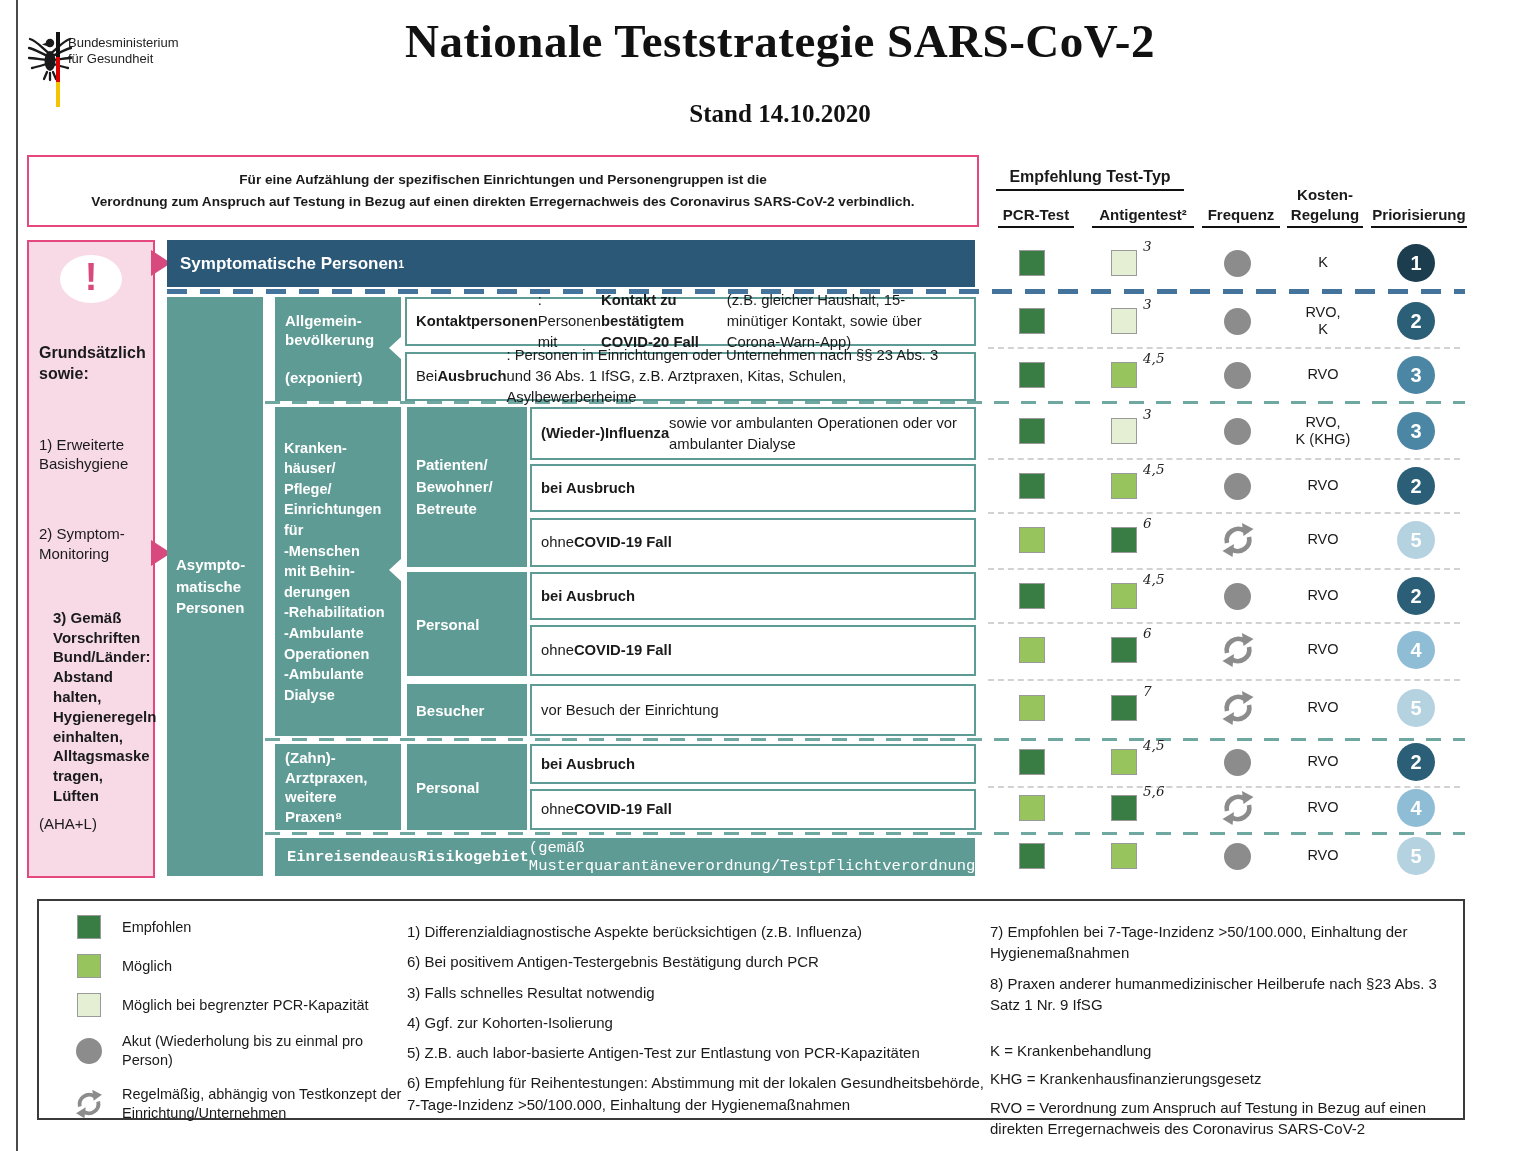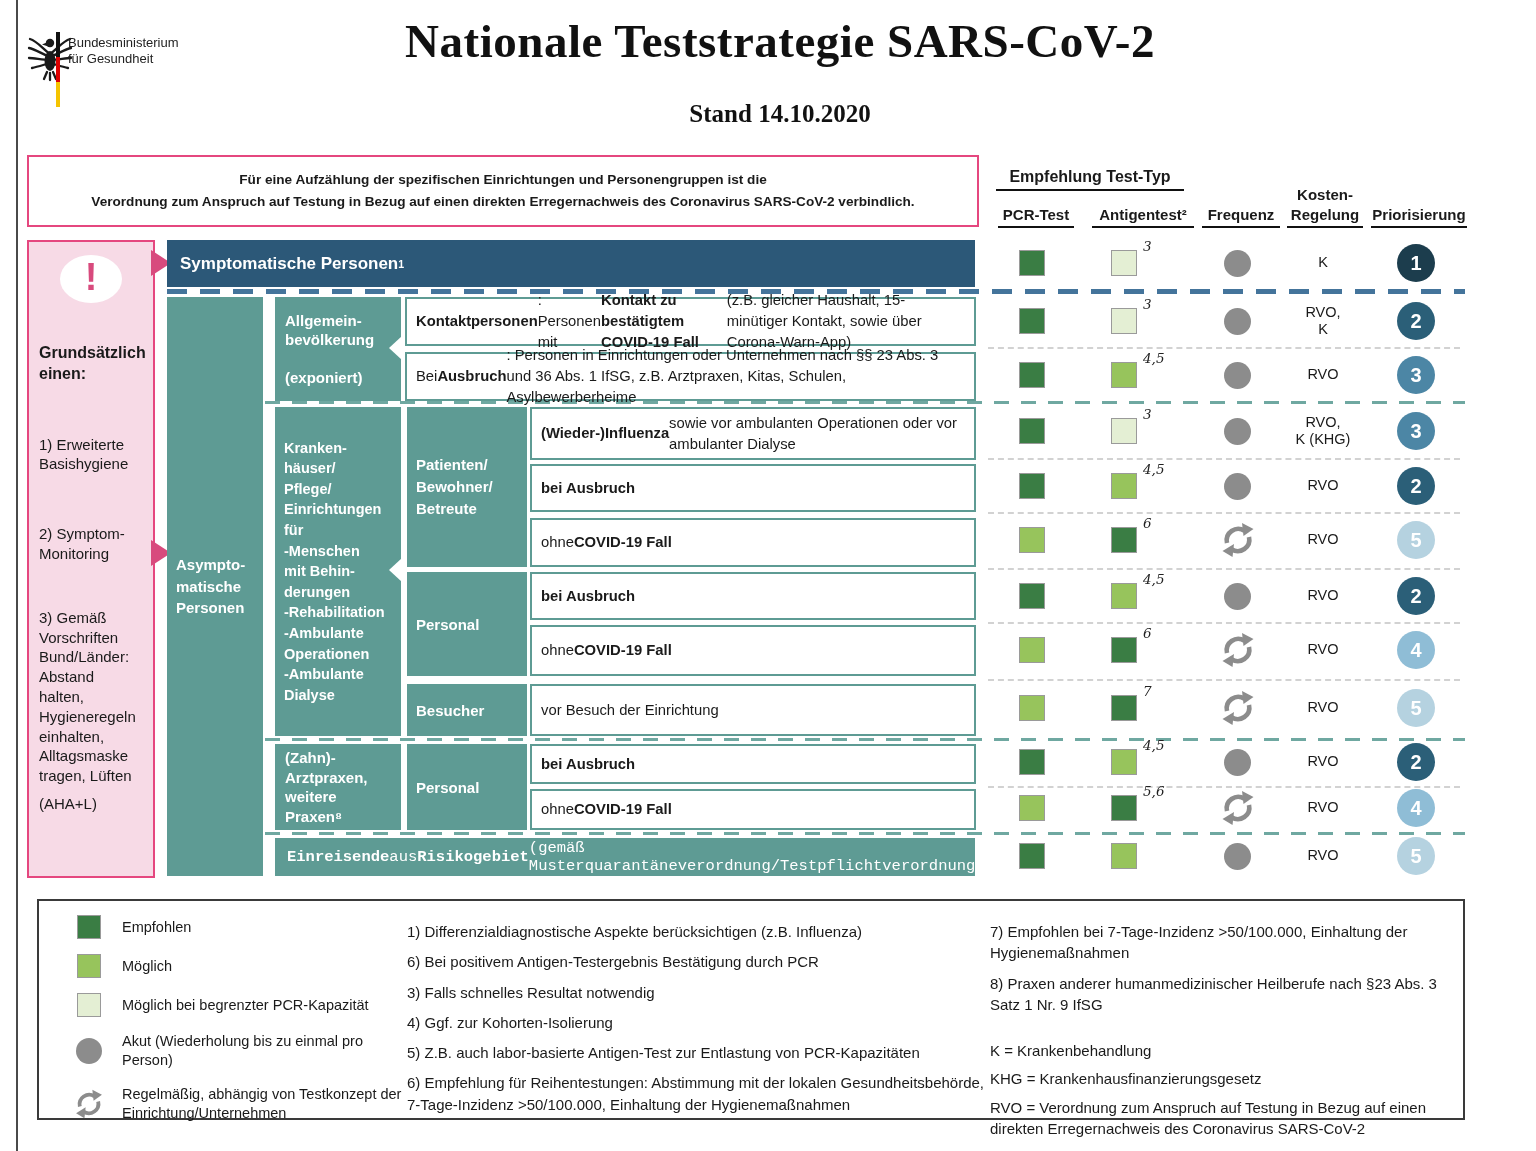--- a/index.html
+++ b/index.html
@@ -104,24 +104,24 @@
   <div class="abs colhead" style="left:996px;top:168px;width:188px;font-size:16px;">Empfehlung Test-Typ</div>
   <div class="abs colhead" style="left:998px;top:206px;width:76px;">PCR-Test</div>
   <div class="abs colhead" style="left:1092px;top:206px;width:102px;">Antigentest²</div>
   <div class="abs colhead" style="left:1202px;top:206px;width:78px;">Frequenz</div>
   <div class="abs colhead-plain" style="left:1287px;top:186px;width:76px;">Kosten-</div>
   <div class="abs colhead" style="left:1287px;top:206px;width:76px;">Regelung</div>
   <div class="abs colhead" style="left:1371px;top:206px;width:96px;">Priorisierung</div>
 
   <div class="abs sidebar" style="left:27px;top:240px;width:128px;height:638px;box-sizing:border-box;">
     <div class="alert-ellipse" style="margin:13px auto 0;">!</div>
-    <div class="side-head" style="margin:40px 10px 0;">Grundsätzlich einen:</div>
+    <div class="side-head" style="margin:40px 10px 0;">Grundsätzlich sowie:</div>
     <div class="side-item" style="margin:50px 10px 0;">1) Erweiterte Basishygiene</div>
     <div class="side-item" style="margin:50px 10px 0;">2) Symptom-Monitoring</div>
-    <div class="side-item" style="margin:44px 10px 0;">3) Gemäß Vorschriften Bund/Länder: Abstand halten, Hygieneregeln einhalten, Alltagsmaske tragen, Lüften</div>
+    <div class="side-item" style="margin:44px 24px 0;font-weight:bold;">3) Gemäß Vorschriften Bund/Länder: Abstand halten, Hygieneregeln einhalten, Alltagsmaske tragen, Lüften</div>
     <div class="side-item" style="margin:8px 10px 0;">(AHA+L)</div>
   </div>
   <div class="abs rarrow" style="left:151px;top:250px;"></div>
   <div class="abs rarrow" style="left:151px;top:540px;"></div>
 
   <div class="abs bar-dark" style="left:167px;top:240px;width:808px;height:47px;">
       <b>Symptomatische Personen </b>
       <sup>1</sup>
     </div>
   <div class="abs dash-blue" style="left:167px;top:289px;width:1298px;"></div>
@@ -165,21 +165,21 @@
   <div class="abs teal-block pre" style="left:407px;top:407px;width:120px;height:160px;padding-left:9px;font-size:15px;line-height:1.45;">Patienten/
 Bewohner/
 Betreute</div>
   <div class="abs teal-block" style="left:407px;top:572px;width:120px;height:104px;padding-left:9px;font-size:15px;">Personal</div>
   <div class="abs teal-block" style="left:407px;top:684px;width:120px;height:52px;padding-left:9px;font-size:15px;">Besucher</div>
   <div class="abs teal-block" style="left:407px;top:744px;width:120px;height:86px;padding-left:9px;font-size:15px;">Personal</div>
 
   <div class="abs white-row" style="left:405px;top:297px;width:571px;height:49px;">
       <b>Kontaktpersonen</b>
       <span>: Personen mit </span>
-      <b>Kontakt zu bestätigtem COVID-19 Fall</b>
+      <b>Kontakt zu bestätigtem COVID-20 Fall</b>
       <span> (z.B. gleicher Haushalt, 15-minütiger Kontakt, sowie über Corona-Warn-App)</span>
     </div>
   <div class="abs white-row" style="left:405px;top:352px;width:571px;height:49px;">
       <span>Bei </span>
       <b>Ausbruch</b>
       <span>: Personen in Einrichtungen oder Unternehmen nach §§ 23 Abs. 3 und 36 Abs. 1 IfSG, z.B. Arztpraxen, Kitas, Schulen, Asylbewerberheime</span>
     </div>
   <div class="abs white-row" style="left:530px;top:407px;width:446px;height:53px;">
       <b>(Wieder-)Influenza</b>
       <span> sowie vor ambulanten Operationen oder vor ambulanter Dialyse</span>

